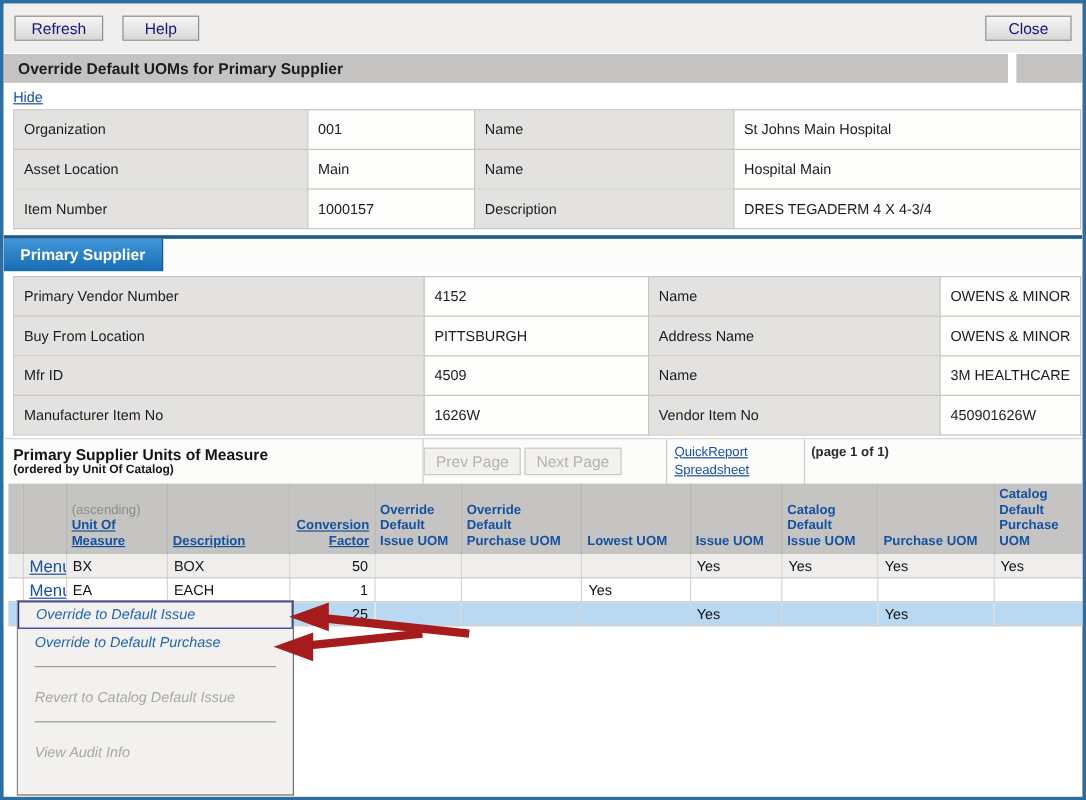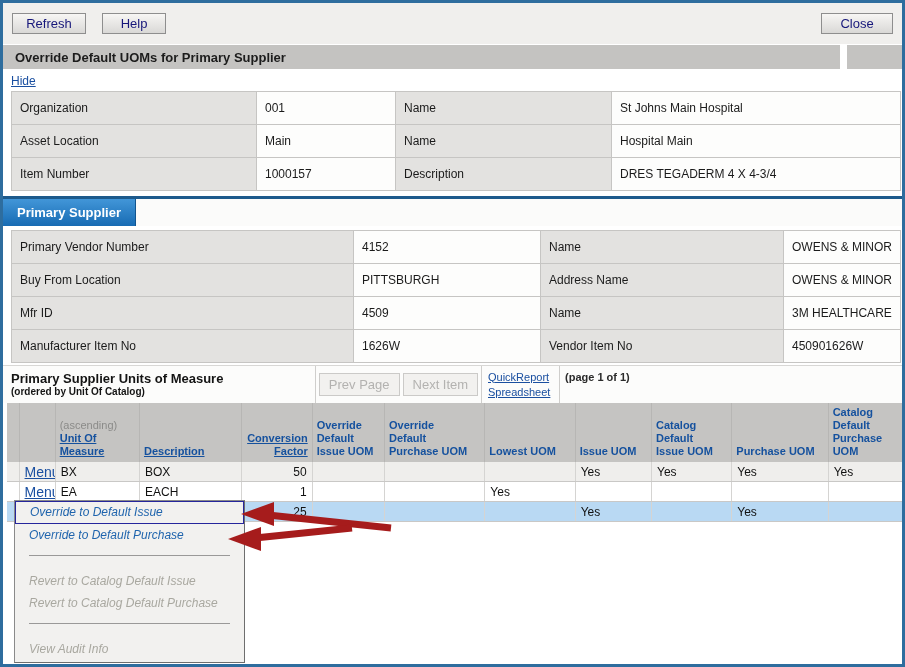--- a/index.html
+++ b/index.html
@@ -33,21 +33,21 @@
   #item-info col:nth-child(3){width:216px;} #item-info col:nth-child(4){width:289px;}
   #supplier-info col:nth-child(1){width:342px;} #supplier-info col:nth-child(2){width:187px;}
   #supplier-info col:nth-child(3){width:243px;} #supplier-info col:nth-child(4){width:117px;}
   
   .tabstrip{margin-top:5px;border-top:3px solid #1d5a8c;background:#fbfbfa;height:27px;margin-bottom:4px;}
   .tab{width:132px;height:27px;background:linear-gradient(#4296d8,#176bb3);
        color:#ffffff;font-size:13px;font-weight:bold;display:flex;align-items:center;
        justify-content:center;cursor:pointer;border-right:1px solid #11548e;}
   
   .section-bar{margin-top:2px;height:38px;background:#fcfcfb;display:flex;align-items:center;
-               border-top:1px solid #d8d7d5;box-sizing:border-box;}
+               border-top:1px solid #d8d7d5;box-sizing:border-box;gap:37px;}
   .seg{height:100%;box-sizing:border-box;display:flex;align-items:center;}
   .seg+.seg{border-left:1px solid #cfcecc;}
   .seg.title-seg{width:312px;flex-direction:column;align-items:flex-start;justify-content:center;padding-left:8px;}
   .seg.title-seg .t1{font-size:13px;font-weight:bold;color:#141414;line-height:15px;}
   .seg.title-seg .t2{font-size:10px;font-weight:bold;color:#141414;line-height:12px;}
   .seg.pos-seg{width:262px;padding-left:10px;}
   .pos-link{font-size:12px;font-weight:bold;color:#1a4fa0;text-decoration:underline;cursor:pointer;}
   .pos-label{font-size:12px;font-weight:bold;color:#141414;margin-left:5px;margin-right:6px;}
   .pos-input{width:48px;height:16px;border:1px solid #5a5a5a;font-size:12px;padding:1px 3px;}
   .go-link{font-size:12px;font-weight:bold;font-style:italic;color:#16317d;margin-left:10px;cursor:pointer;}
@@ -176,21 +176,21 @@
         </tbody>
     </table>
 
     <div class="section-bar">
       <div class="seg title-seg">
         <span class="t1">Primary Supplier Units of Measure</span>
         <span class="t2">(ordered by Unit Of Catalog)</span>
       </div>
       <div class="seg pager-seg">
         <button class="pager-btn">Prev Page</button>
-        <button class="pager-btn">Next Item</button>
+        <button class="pager-btn">Next Page</button>
       </div>
       <div class="seg links-seg">
         <a class="rep-link">QuickReport</a>
         <a class="rep-link">Spreadsheet</a>
       </div>
       <div class="seg page-seg">
         <span class="page-info">(page 1 of 1)</span>
       </div>
     </div>
 
@@ -280,21 +280,20 @@
           </tr>
         </tbody>
     </table>
   </div>
 
   <div class="context-menu" id="context-menu">
       <div class="menu-item enabled focused">Override to Default Issue</div>
       <div class="menu-item enabled">Override to Default Purchase</div>
       <hr class="menu-sep">
       <div class="menu-item disabled">Revert to Catalog Default Issue</div>
-      <div class="menu-item disabled">Revert to Catalog Default Purchase</div>
       <hr class="menu-sep">
       <div class="menu-item disabled">View Audit Info</div>
     </div>
 
   <svg class="arrows" viewBox="0 0 420 70">
     <g id="arrow-1">
       <line x1="265" y1="17" x2="388" y2="30" stroke-width="7" id="a1shaft" stroke="#a61c1c"></line>
       <polygon points="238,16 271,4 271,28" id="a1head" fill="#a61c1c"></polygon>
     </g>
     <g id="arrow-2">

